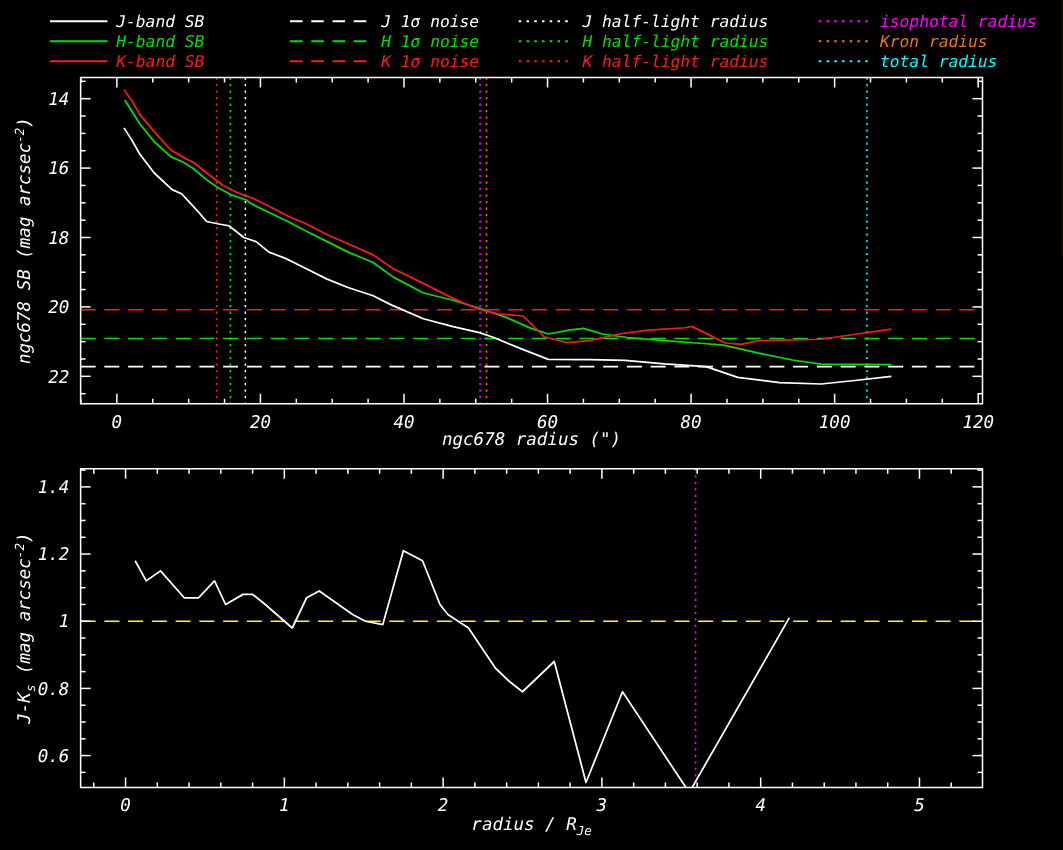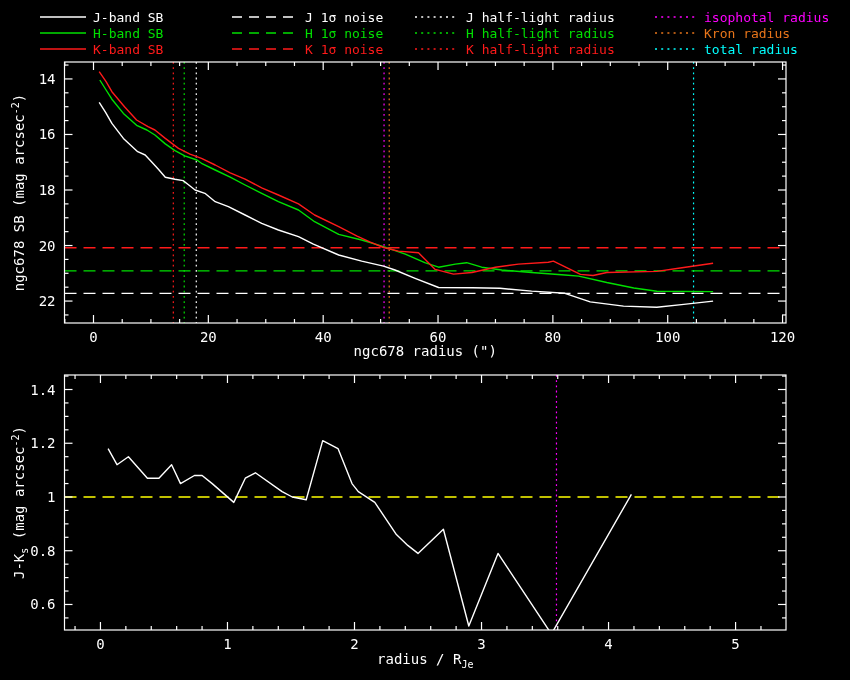--- a/index.html
+++ b/index.html
@@ -1,16 +1,16 @@
 <!DOCTYPE html>
 <html><head>
 <meta charset="utf-8">
 <style>
   html,body{margin:0;padding:0;background:#000;}
-  .frame{position:relative;width:850px;height:680px;background:#c2410c;overflow:hidden;}
+  .frame{position:relative;width:850px;height:680px;background:#c2410c;overflow:hidden;font-style:italic;}
   svg{display:block;}
   text{font-family:"DejaVu Sans Mono","Liberation Mono",monospace;}
 </style>
 </head>
 <body>
 
 <div class="frame">
   <svg id="chart-svg" width="850" height="680" viewBox="0 0 850 680" xmlns="http://www.w3.org/2000/svg" style="background: rgb(0, 0, 0);">
       <g>
         <line x1="40" x2="86" y1="17" y2="17" stroke="#ffffff" stroke-width="1.6"></line>

